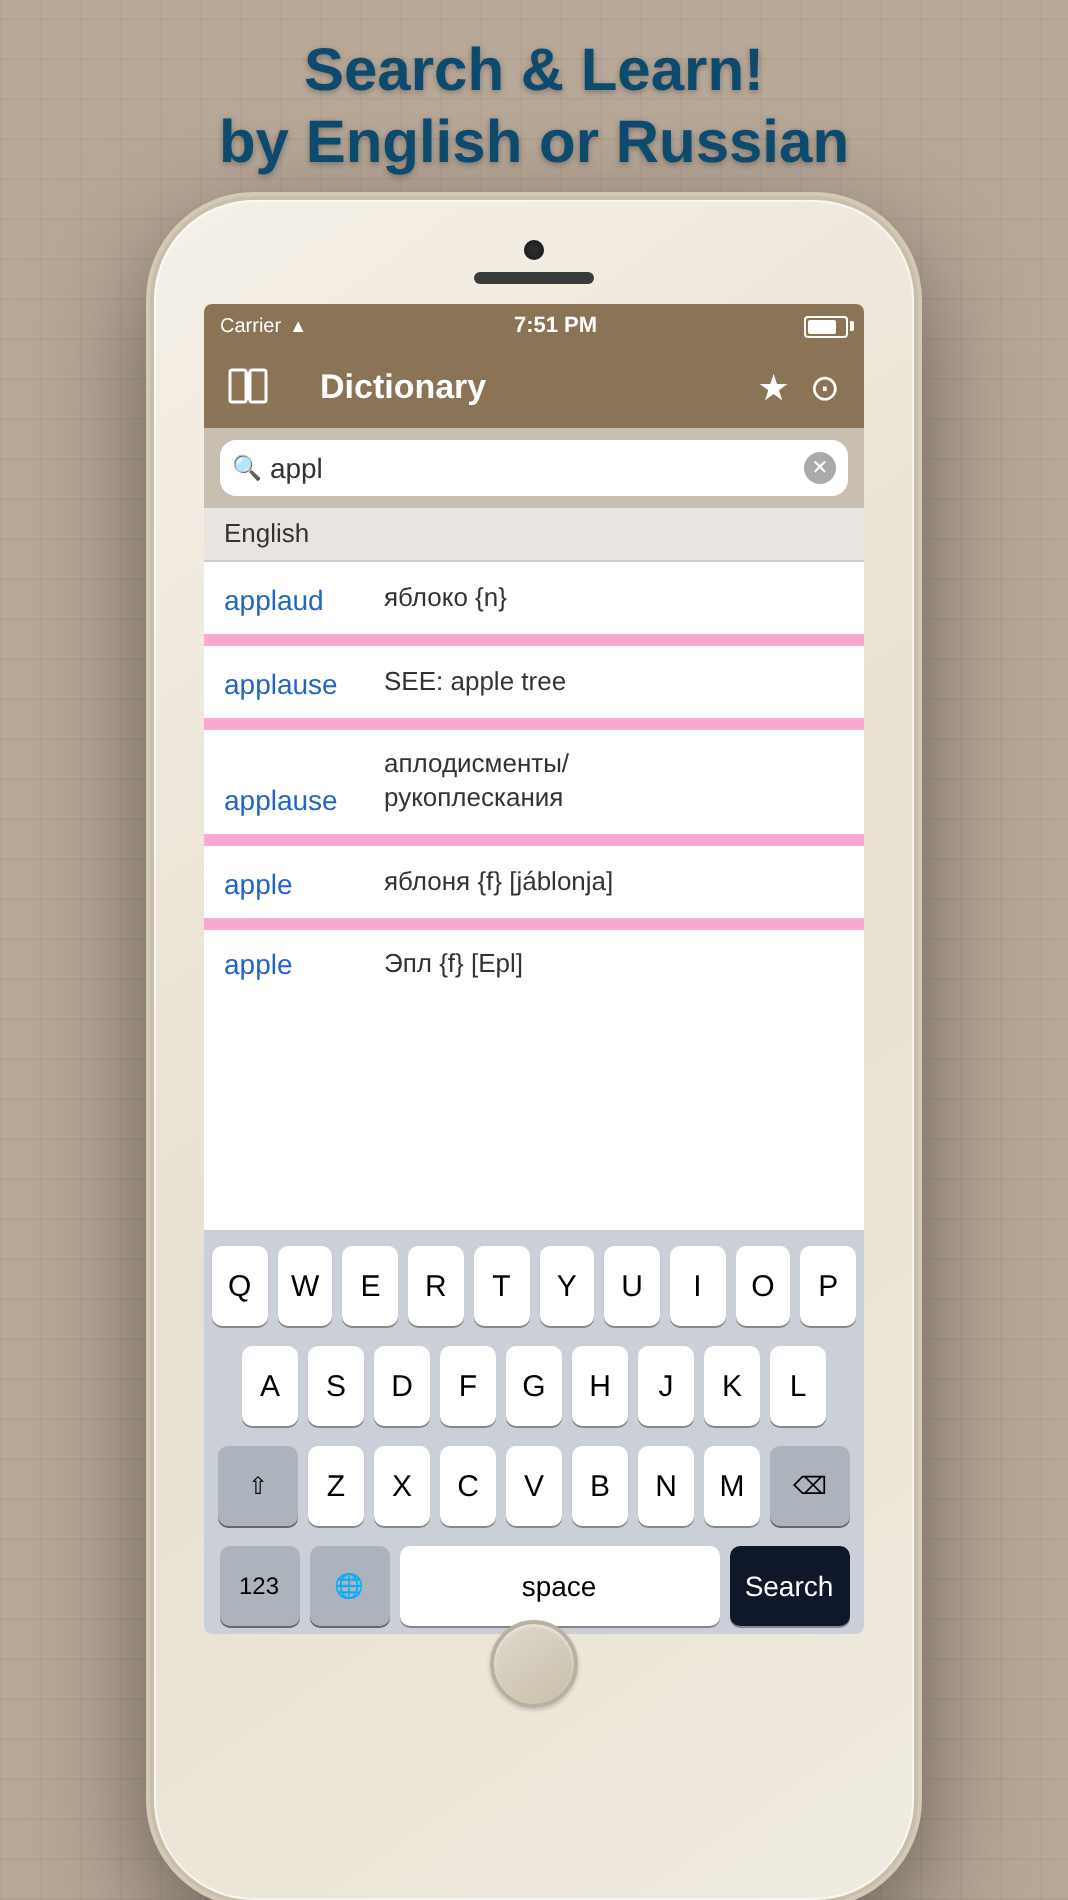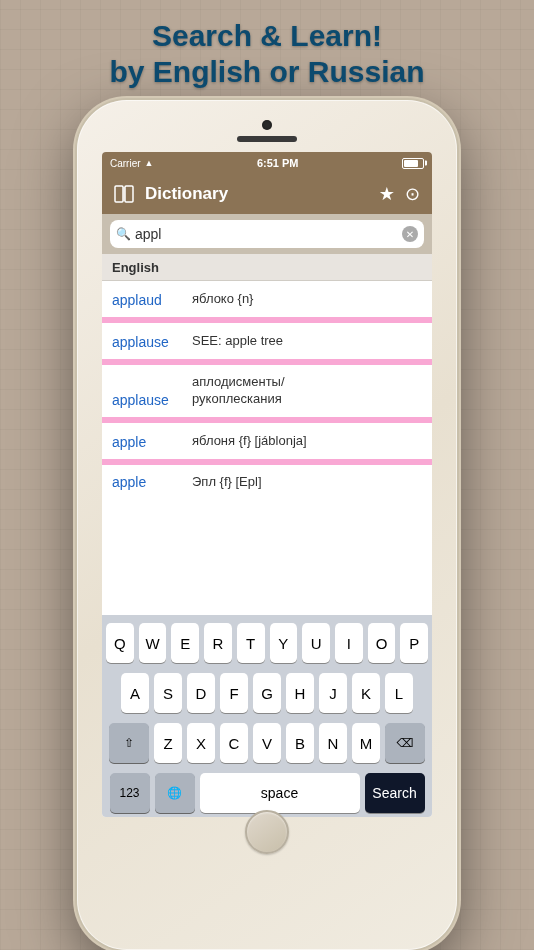--- a/index.html
+++ b/index.html
@@ -183,22 +183,21 @@
 
     .nav-title {
       font-size: 17px;
       font-weight: 600;
       color: #fff;
       margin-left: 4px;
     }
 
     .nav-left {
       display: flex;
-      align-items: center;
-      gap: 7px;
+      gap: 22px;
     }
 
     .nav-right {
       display: flex;
       align-items: center;
       gap: 10px;
     }
 
     .nav-btn {
       color: #fff;
@@ -257,21 +256,21 @@
     }
 
     .results-header {
       padding: 4px 10px;
       background: #e8e4df;
       border-bottom: 1px solid #d0ccc5;
     }
 
     .results-header-text {
       font-size: 13px;
-      font-weight: 700;
+      font-weight: 400;
       color: #333;
     }
 
     .result-row {
       display: flex;
       align-items: flex-end;
       padding: 9px 10px;
       border-bottom: 6px solid #f9a8d4;
       min-height: 42px;
     }
@@ -422,21 +421,21 @@
     <div class="phone-speaker"></div>
   </div>
 
   <div class="phone-screen">
 
     <div class="status-bar">
       <div class="status-left">
         <span>Carrier</span>
         <span class="wifi-icon">▲</span>
       </div>
-      <div class="status-center">6:51 PM</div>
+      <div class="status-center">7:51 PM</div>
       <div class="status-right">
         <div class="battery">
           <div class="battery-fill"></div>
         </div>
       </div>
     </div>
 
     <div class="nav-bar">
       <div class="nav-left">
         <svg class="book-icon-svg" viewBox="0 0 20 18" fill="none" xmlns="http://www.w3.org/2000/svg">

